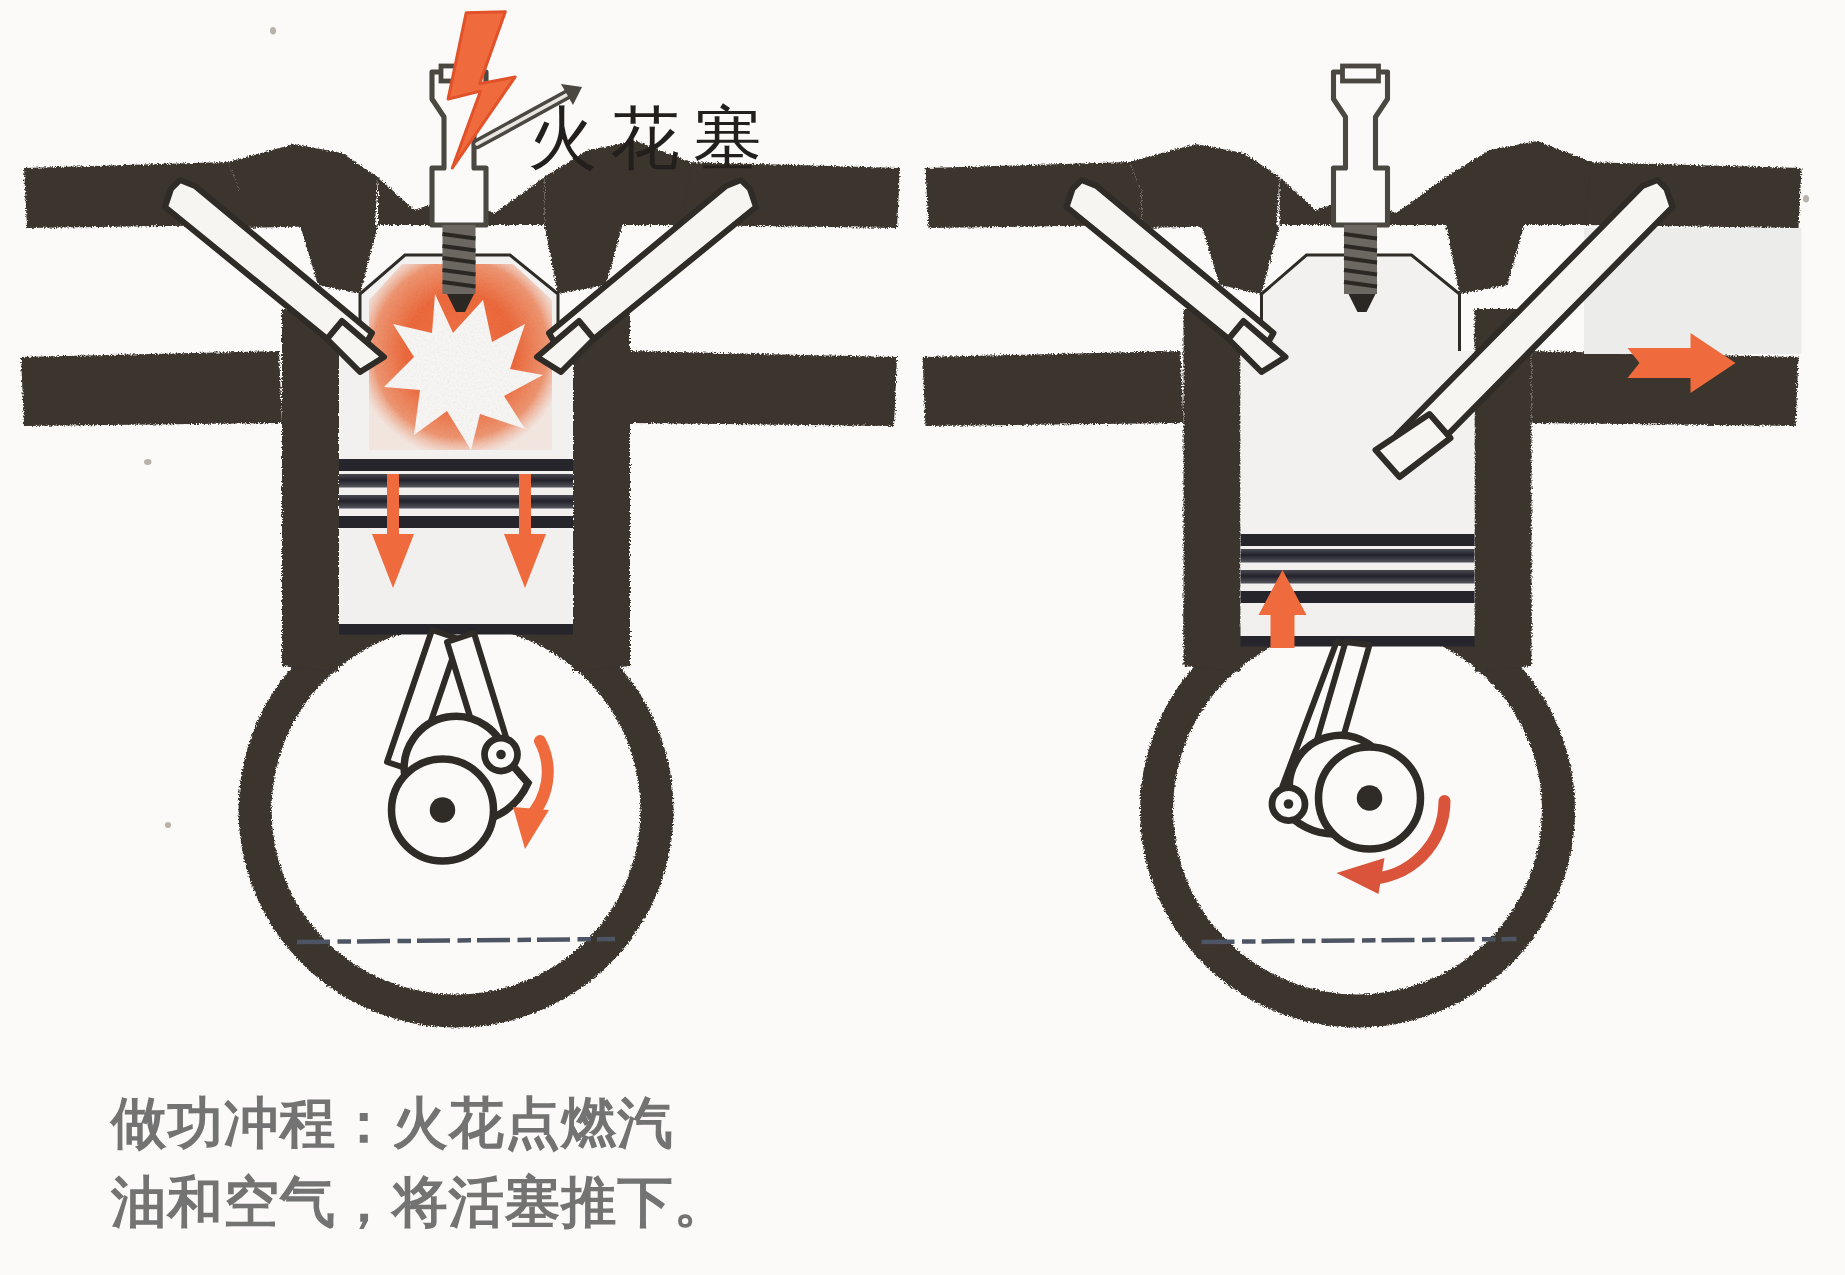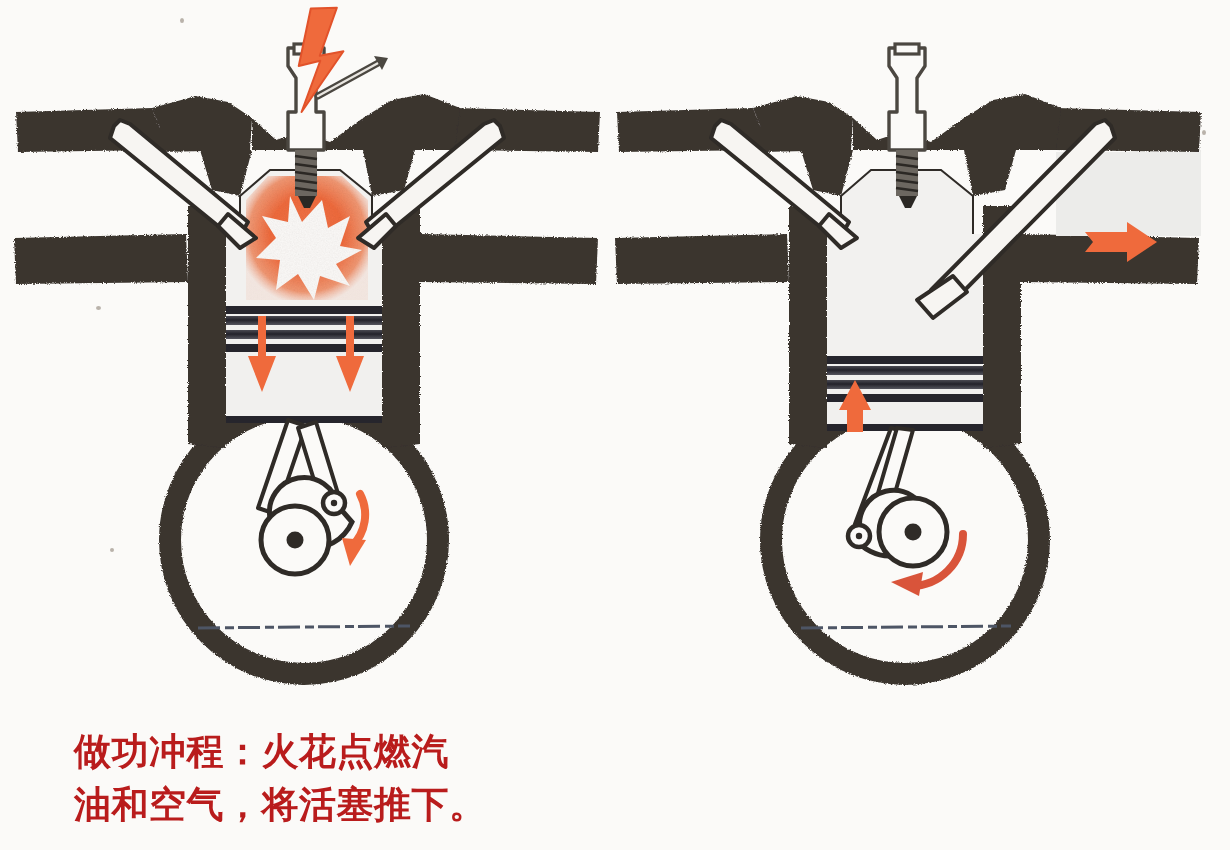--- a/index.html
+++ b/index.html
@@ -38,22 +38,22 @@
     font-family: "Liberation Serif", "DejaVu Serif", serif;
     font-size: 46px;
     letter-spacing: 9px;
     white-space: nowrap;
     font-weight: 500;
   }
   #callout-spark  { left: 352px; top: 62px; }
 
   .caption {
     position: absolute;
-    color: #b91c1c;
-    font-family: Liberation Sans, sans-serif;
+    color: #737373;
+    font-family: Liberation Mono, monospace;
     font-size: 37px;
     line-height: 1.42;
     font-weight: 600;
     white-space: pre-line;
     letter-spacing: 0.5px;
   }
   #caption-left  { left: 74px;  top: 726px; width: 520px; }
 
   .speck {
     position: absolute;
@@ -208,20 +208,21 @@
 
         <path d="M198,628 L410,626" stroke="#4d5565" stroke-width="3" fill="none" stroke-dasharray="22 5 9 4"></path>
       </g>
 
       <g>
         <path d="M360,494 a44,44 0 0,1 -8,52" stroke="#ef6a3c" stroke-width="8" fill="none" stroke-linecap="round"></path>
         <path d="M342,538 L366,540 L350,566 Z" fill="#ef6a3c"></path>
       </g>
     </svg>
 
+    <div class="callout" id="callout-spark">火花塞</div>
 
     <div class="caption" id="caption-left">做功冲程：火花点燃汽
 油和空气，将活塞推下。</div>
   </div>
 
   <div class="panel" id="panel-right">
 
     <svg class="diagram-svg" width="615" height="700" viewBox="0 0 615 700">
       <defs>
         <filter id="rough-r" x="-12%" y="-12%" width="124%" height="124%">

